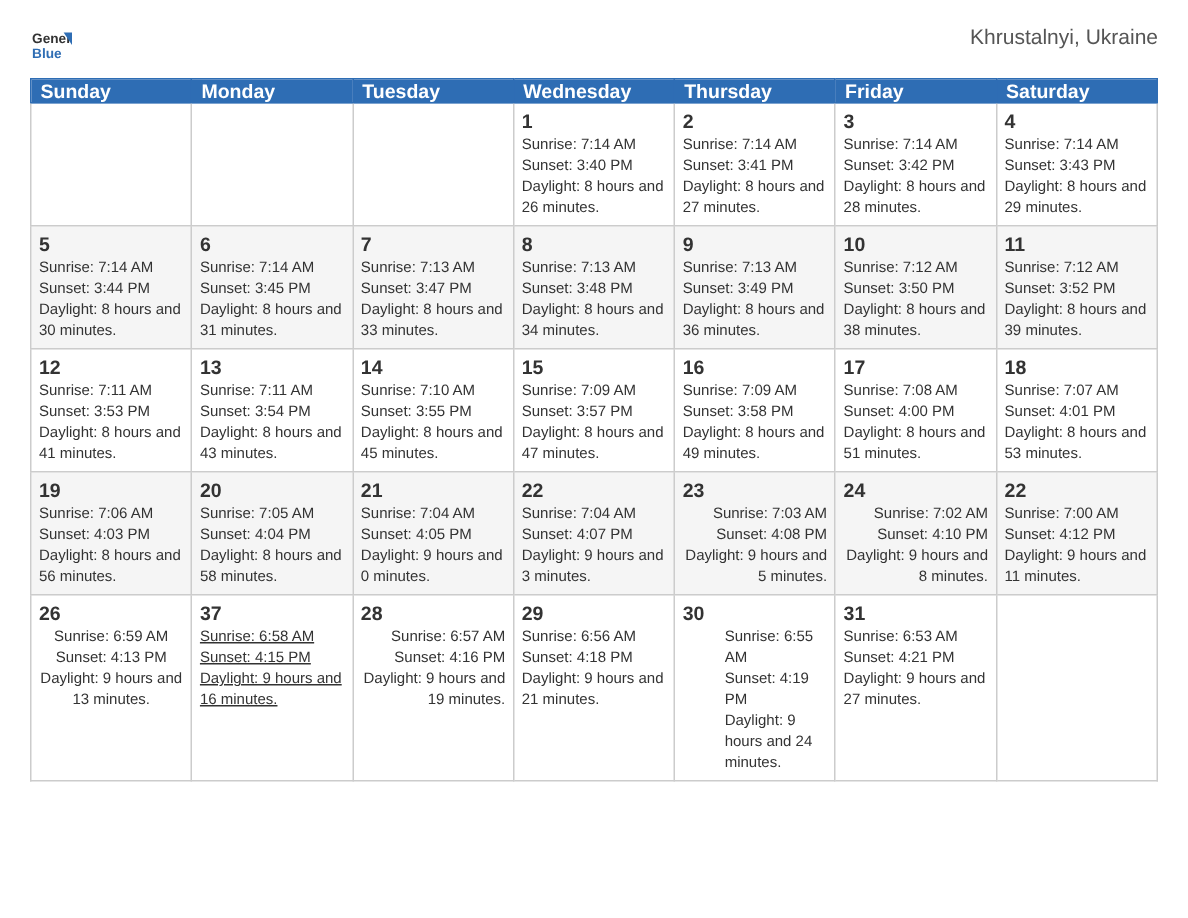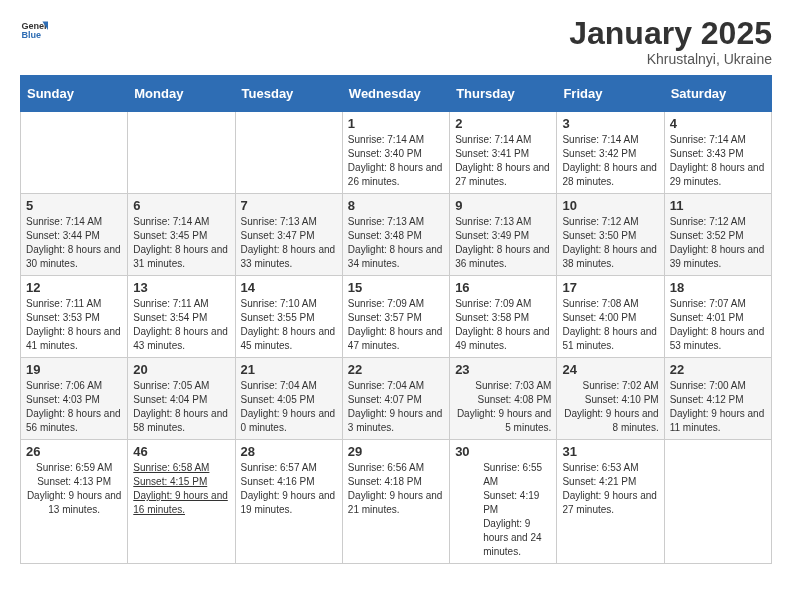--- a/index.html
+++ b/index.html
@@ -40,21 +40,21 @@
     }
     .calendar {
       width: 100%;
       border-collapse: collapse;
       margin-top: 4px;
     }
     .calendar th {
       background: #2e6db4;
       color: #fff;
       text-align: left;
-      padding: 10px 6px;
+      padding: 0 6px;
       font-size: 13px;
       font-weight: bold;
       border: 1px solid #2e6db4;
     }
     .calendar td {
       vertical-align: top;
       border: 1px solid #ccc;
       padding: 4px 5px;
       width: calc(100%/7);
       min-height: 80px;
@@ -83,21 +83,20 @@
 
 <div class="header">
   <div class="logo">
     <svg class="logo-icon" viewBox="0 0 40 40">
       <text x="2" y="18" font-size="13" font-weight="bold" fill="#333">General</text>
       <text x="2" y="32" font-size="13" font-weight="bold" fill="#2e6db4">Blue</text>
       <polygon points="32,8 40,8 40,20" fill="#2e6db4"></polygon>
     </svg>
   </div>
   <div class="title-block">
-    <div class="month-title">January 2025</div>
     <div class="subtitle">Khrustalnyi, Ukraine</div>
   </div>
 </div>
 
 <table class="calendar">
   <thead>
     <tr id="header-row">
         <th>Sunday</th>
         <th>Monday</th>
         <th>Tuesday</th>
@@ -270,28 +269,28 @@
         </td>
       </tr>
       <tr>
         <td>
           <div class="day-number">26</div>
           <div class="day-info" style="white-space: pre-line; text-align: center;">Sunrise: 6:59 AM
 Sunset: 4:13 PM
 Daylight: 9 hours and 13 minutes.</div>
         </td>
         <td>
-          <div class="day-number">46</div>
+          <div class="day-number">37</div>
           <div class="day-info" style="white-space: pre-line; text-decoration: underline;">Sunrise: 6:58 AM
 Sunset: 4:15 PM
 Daylight: 9 hours and 16 minutes.</div>
         </td>
         <td>
           <div class="day-number">28</div>
-          <div class="day-info" style="white-space: pre-line;">Sunrise: 6:57 AM
+          <div class="day-info" style="white-space: pre-line; text-align: right;">Sunrise: 6:57 AM
 Sunset: 4:16 PM
 Daylight: 9 hours and 19 minutes.</div>
         </td>
         <td>
           <div class="day-number">29</div>
           <div class="day-info" style="white-space: pre-line;">Sunrise: 6:56 AM
 Sunset: 4:18 PM
 Daylight: 9 hours and 21 minutes.</div>
         </td>
         <td>

